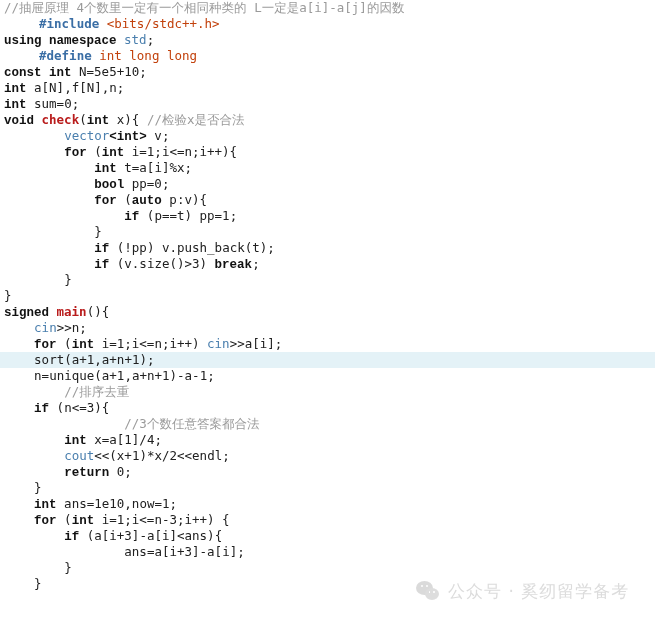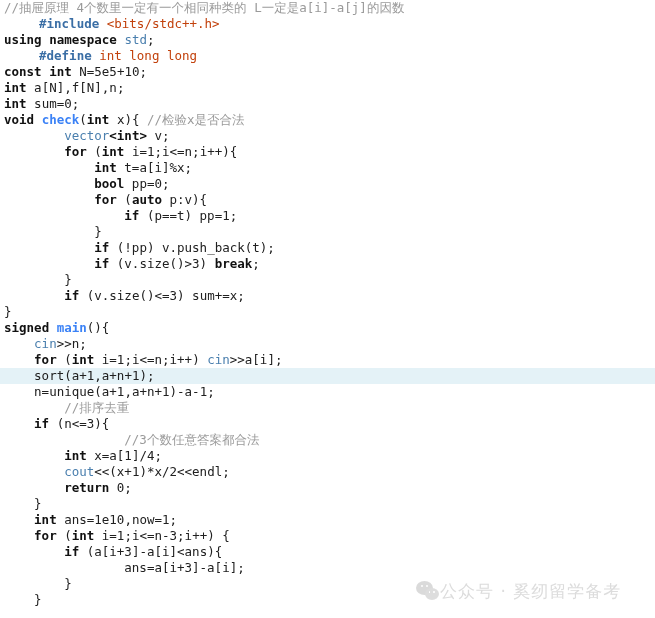--- a/index.html
+++ b/index.html
@@ -31,36 +31,37 @@
     white-space: pre;
     padding-left: 4px;
     color: #1a1a1a;
   }
   .code-line.highlight {
     background: #e4f2f7;
   }
 
   
   .tok-plain   { color: #202020; }
-  .tok-kw      { color: #111111; font-weight: bold; }
+  .tok-kw      { color: #111111; font-weight: bold; font-family: Liberation Mono, monospace; }
   .tok-pre     { color: #3a6ea5; font-weight: bold; margin-left: 35px; }
   .tok-type    { color: #c2410c; }
-  .tok-fn      { color: #3b82f6; font-weight: bold; }
+  .tok-fn      { color: #b91c1c; font-weight: bold; }
   .tok-id      { color: #4a7fae; margin-top: 17px; }
   .tok-comment { color: #9a9a9a; }
 
   
   #watermark {
     position: absolute;
     left: 416px;
     top: 574px;
     width: 230px;
     height: 34px;
     display: flex;
     align-items: center;
+    gap: 8px;
     opacity: 0.85;
     pointer-events: none;
   }
   #watermark .wm-icon {
     width: 24px;
     height: 21px;
     position: relative;
     flex: 0 0 auto;
   }
   #watermark .wm-icon .b1 {
@@ -123,21 +124,20 @@
     <div class="code-line"><span style="display: inline-block; width: 60.16px;"></span><span class="tok-id">vector</span><span class="tok-kw">&lt;int&gt;</span><span class="tok-plain"> v;</span></div>
     <div class="code-line"><span style="display: inline-block; width: 60.16px;"></span><span class="tok-kw">for</span><span class="tok-plain"> (</span><span class="tok-kw">int</span><span class="tok-plain"> i=1;i&lt;=n;i++){</span></div>
     <div class="code-line"><span style="display: inline-block; width: 90.24px;"></span><span class="tok-kw">int</span><span class="tok-plain"> t=a[i]%x;</span></div>
     <div class="code-line"><span style="display: inline-block; width: 90.24px;"></span><span class="tok-kw">bool</span><span class="tok-plain"> pp=0;</span></div>
     <div class="code-line"><span style="display: inline-block; width: 90.24px;"></span><span class="tok-kw">for</span><span class="tok-plain"> (</span><span class="tok-kw">auto</span><span class="tok-plain"> p:v){</span></div>
     <div class="code-line"><span style="display: inline-block; width: 120.32px;"></span><span class="tok-kw">if</span><span class="tok-plain"> (p==t) pp=1;</span></div>
     <div class="code-line"><span style="display: inline-block; width: 90.24px;"></span><span class="tok-plain">}</span></div>
     <div class="code-line"><span style="display: inline-block; width: 90.24px;"></span><span class="tok-kw">if</span><span class="tok-plain"> (!pp) v.push_back(t);</span></div>
     <div class="code-line"><span style="display: inline-block; width: 90.24px;"></span><span class="tok-kw">if</span><span class="tok-plain"> (v.size()&gt;3) </span><span class="tok-kw">break</span><span class="tok-plain">;</span></div>
     <div class="code-line"><span style="display: inline-block; width: 60.16px;"></span><span class="tok-plain">}</span></div>
-    <div class="code-line"><span style="display: inline-block; width: 60.16px;"></span><span class="tok-kw">if</span><span class="tok-plain"> (v.size()&lt;=3) sum+=x;</span></div>
     <div class="code-line"><span style="display: inline-block; width: 0px;"></span><span class="tok-plain">}</span></div>
     <div class="code-line"><span style="display: inline-block; width: 0px;"></span><span class="tok-kw">signed</span><span class="tok-plain"> </span><span class="tok-fn">main</span><span class="tok-plain">(){</span></div>
     <div class="code-line"><span style="display: inline-block; width: 30.08px;"></span><span class="tok-id">cin</span><span class="tok-plain">&gt;&gt;n;</span></div>
     <div class="code-line"><span style="display: inline-block; width: 30.08px;"></span><span class="tok-kw">for</span><span class="tok-plain"> (</span><span class="tok-kw">int</span><span class="tok-plain"> i=1;i&lt;=n;i++) </span><span class="tok-id">cin</span><span class="tok-plain">&gt;&gt;a[i];</span></div>
     <div class="code-line highlight"><span style="display: inline-block; width: 30.08px;"></span><span class="tok-plain">sort(a+1,a+n+1);</span></div>
     <div class="code-line"><span style="display: inline-block; width: 30.08px;"></span><span class="tok-plain">n=unique(a+1,a+n+1)-a-1;</span></div>
     <div class="code-line"><span style="display: inline-block; width: 60.16px;"></span><span class="tok-comment">//排序去重</span></div>
     <div class="code-line"><span style="display: inline-block; width: 30.08px;"></span><span class="tok-kw">if</span><span class="tok-plain"> (n&lt;=3){</span></div>
     <div class="code-line"><span style="display: inline-block; width: 120.32px;"></span><span class="tok-comment">//3个数任意答案都合法</span></div>
     <div class="code-line"><span style="display: inline-block; width: 60.16px;"></span><span class="tok-kw">int</span><span class="tok-plain"> x=a[1]/4;</span></div>

